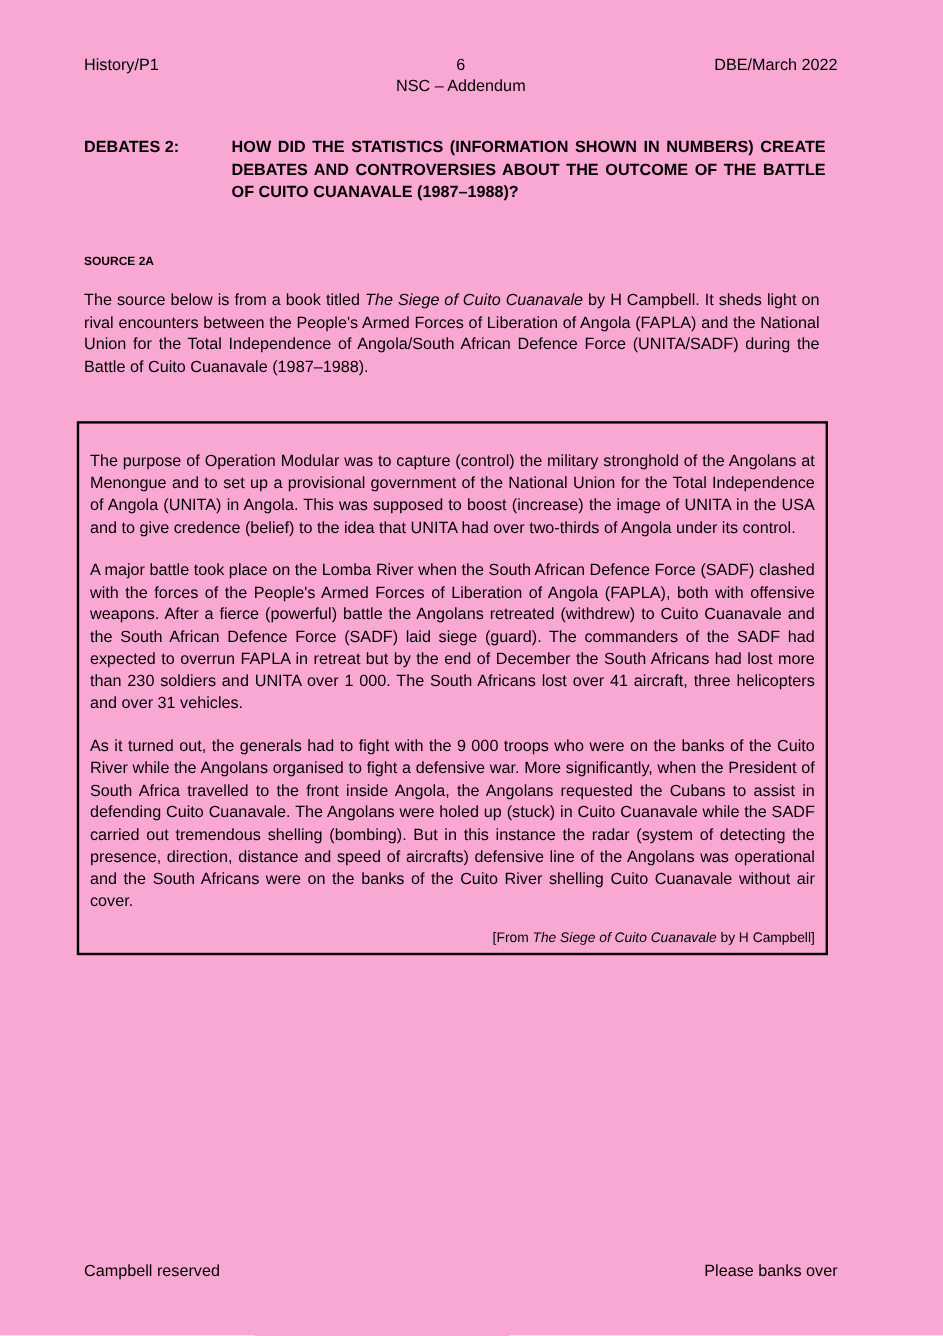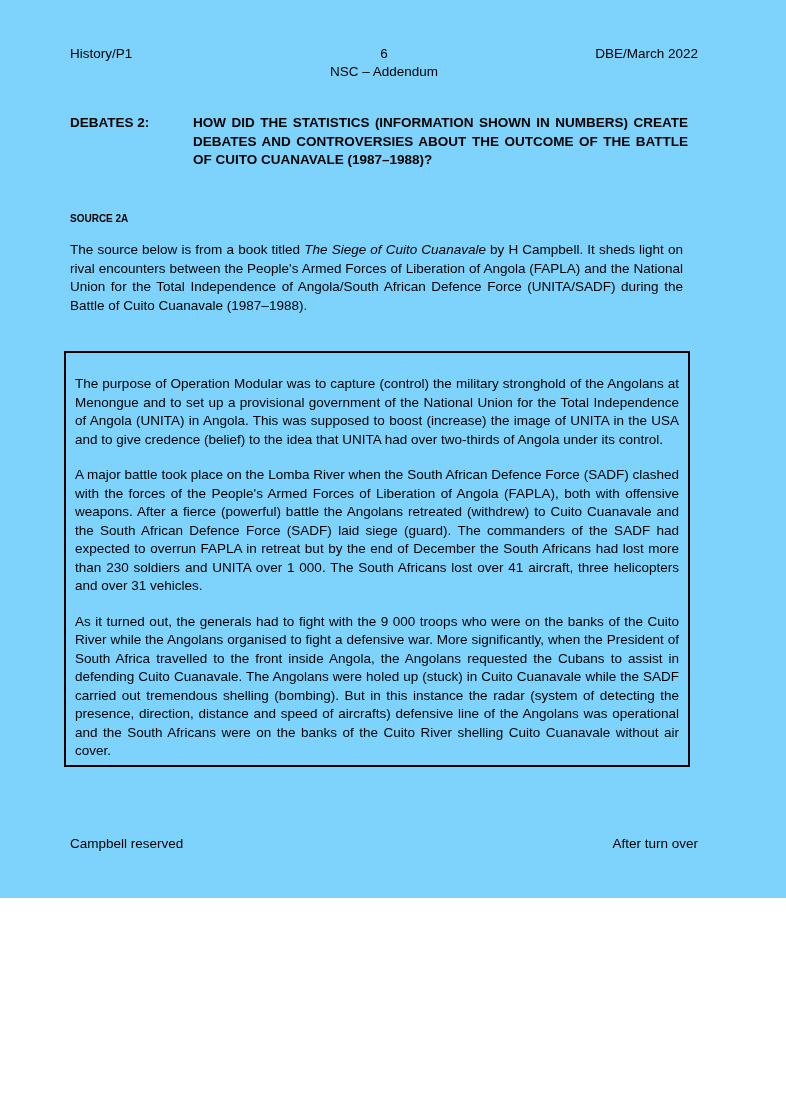--- a/index.html
+++ b/index.html
@@ -7,22 +7,22 @@
     padding: 0;
     background: #ffffff;
   }
   body {
     font-family: "Liberation Sans", sans-serif;
     color: #000000;
   }
   .page {
     position: relative;
     width: 786px;
-    height: 898px;
-    background: #7dd3fc;
+    height: 1113px;
+    background: #f9a8d4;
     overflow: hidden;
   }
 
   
   .header {
     position: absolute;
     left: 70px;
     top: 45px;
     width: 628px;
     height: 42px;
@@ -175,20 +175,23 @@
   <div class="source-heading">SOURCE 2A</div>
 
   <div class="intro">
     <span>The source below is from a book titled </span><em>The Siege of Cuito Cuanavale</em><span> by H Campbell. It sheds light on rival encounters between the People's Armed Forces of Liberation of Angola (FAPLA) and the National Union for the Total Independence of Angola/South African Defence Force (UNITA/SADF) during the Battle of Cuito Cuanavale (1987–1988).</span>
   </div>
 
   <div class="source-box">
     <p>The purpose of Operation Modular was to capture (control) the military stronghold of the Angolans at Menongue and to set up a provisional government of the National Union for the Total Independence of Angola (UNITA) in Angola. This was supposed to boost (increase) the image of UNITA in the USA and to give credence (belief) to the idea that UNITA had over two-thirds of Angola under its control.</p>
     <p>A major battle took place on the Lomba River when the South African Defence Force (SADF) clashed with the forces of the People's Armed Forces of Liberation of Angola (FAPLA), both with offensive weapons. After a fierce (powerful) battle the Angolans retreated (withdrew) to Cuito Cuanavale and the South African Defence Force (SADF) laid siege (guard). The commanders of the SADF had expected to overrun FAPLA in retreat but by the end of December the South Africans had lost more than 230 soldiers and UNITA over 1 000. The South Africans lost over 41 aircraft, three helicopters and over 31 vehicles.</p>
     <p>As it turned out, the generals had to fight with the 9 000 troops who were on the banks of the Cuito River while the Angolans organised to fight a defensive war. More significantly, when the President of South Africa travelled to the front inside Angola, the Angolans requested the Cubans to assist in defending Cuito Cuanavale. The Angolans were holed up (stuck) in Cuito Cuanavale while the SADF carried out tremendous shelling (bombing). But in this instance the radar (system of detecting the presence, direction, distance and speed of aircrafts) defensive line of the Angolans was operational and the South Africans were on the banks of the Cuito River shelling Cuito Cuanavale without air cover.</p>
+    <div class="attribution">
+      <span>[From </span><em>The Siege of Cuito Cuanavale</em><span> by H Campbell]</span>
+    </div>
   </div>
 
   <div class="footer">
     <span class="footer-left">Campbell reserved</span>
-    <span class="footer-right">After turn over</span>
+    <span class="footer-right">Please banks over</span>
   </div>
 
 </div>
 
 </body></html>

